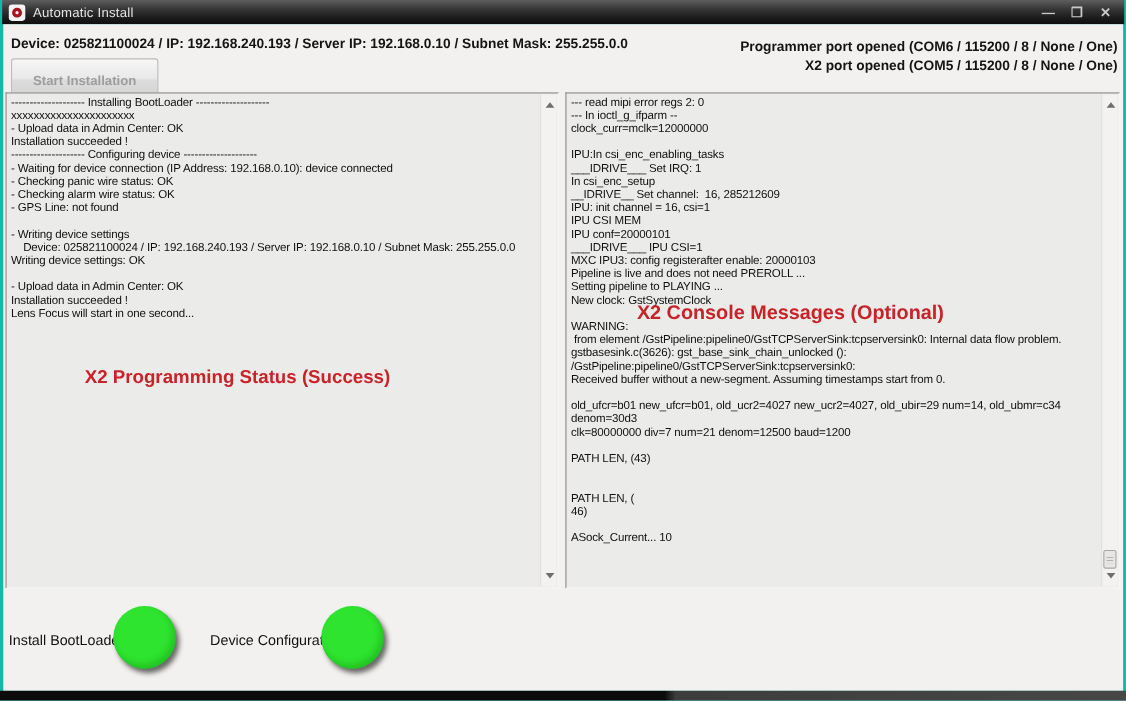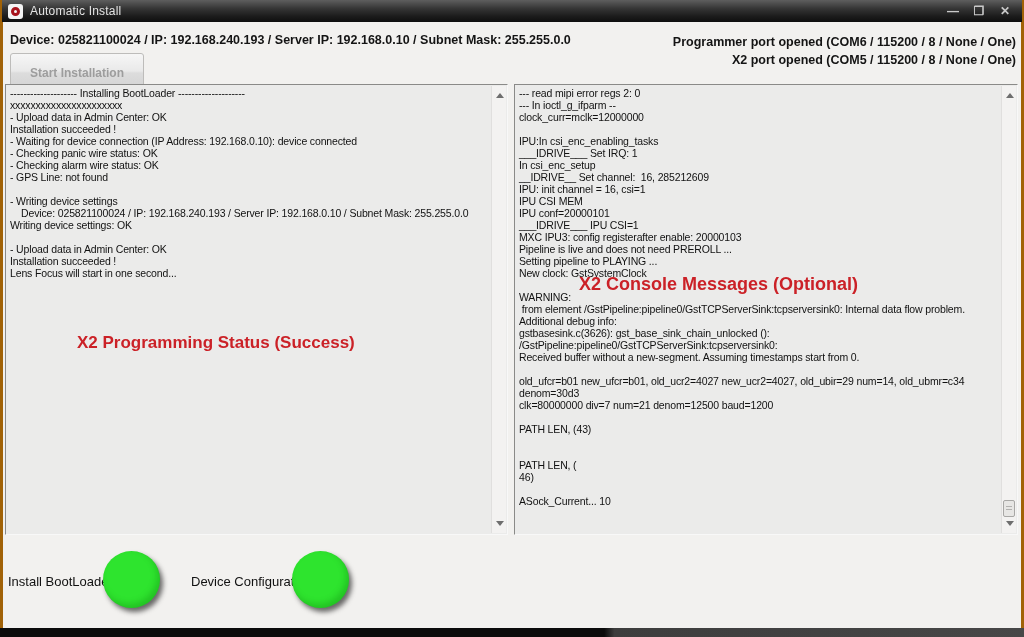--- a/index.html
+++ b/index.html
@@ -1,17 +1,17 @@
 <!DOCTYPE html>
 <html><head>
 <meta charset="utf-8">
 <style>
   * { margin:0; padding:0; box-sizing:border-box; }
   html,body { width:1024px; height:637px; font-family:"Liberation Sans", sans-serif; }
-  .window { position:relative; width:1024px; height:637px; background:#a16207; overflow:hidden; }
+  .window { position:relative; width:1024px; height:637px; background:#14b8a6; overflow:hidden; }
 
   
   .titlebar { position:absolute; left:2px; right:2px; top:0; height:22px;
     background:linear-gradient(#5e5e5e 0%, #343434 40%, #1b1b1b 75%, #0e0e0e 100%);
     display:flex; align-items:center; }
   .app-icon { width:15px; height:15px; margin-left:6px; background:#f4f4f4; border-radius:3px;
     display:flex; align-items:center; justify-content:center; }
   .app-icon .ring { width:9px; height:9px; border:3px solid #a8131c; border-radius:50%; }
   .win-title { color:#e3e3e3; font-size:12px; margin-left:7px; letter-spacing:.2px; }
   .win-controls { position:absolute; right:10px; top:0; height:22px; display:flex; align-items:center; gap:12px; }
@@ -91,20 +91,21 @@
 
     <button class="start-btn" disabled="">Start Installation</button>
 
     <div class="panel panel-left">
       <div>
 
       <div class="log-line">-------------------- Installing BootLoader --------------------</div>
           <div class="log-line">xxxxxxxxxxxxxxxxxxxxxx</div>
           <div class="log-line">- Upload data in Admin Center: OK</div>
           <div class="log-line">Installation succeeded !</div>
+          <div class="log-line">-------------------- Configuring device --------------------</div>
           <div class="log-line">- Waiting for device connection (IP Address: 192.168.0.10): device connected</div>
           <div class="log-line">- Checking panic wire status: OK</div>
           <div class="log-line">- Checking alarm wire status: OK</div>
           <div class="log-line">- GPS Line: not found</div>
           <div class="log-line">&nbsp;</div>
           <div class="log-line">- Writing device settings</div>
           <div class="log-line">    Device: 025821100024 / IP: 192.168.240.193 / Server IP: 192.168.0.10 / Subnet Mask: 255.255.0.0</div>
           <div class="log-line">Writing device settings: OK</div>
           <div class="log-line">&nbsp;</div>
           <div class="log-line">- Upload data in Admin Center: OK</div>
@@ -137,21 +138,20 @@
           <div class="log-line">IPU CSI MEM</div>
           <div class="log-line">IPU conf=20000101</div>
           <div class="log-line">___IDRIVE___ IPU CSI=1</div>
           <div class="log-line">MXC IPU3: config registerafter enable: 20000103</div>
           <div class="log-line">Pipeline is live and does not need PREROLL ...</div>
           <div class="log-line">Setting pipeline to PLAYING ...</div>
           <div class="log-line">New clock: GstSystemClock</div>
           <div class="log-line">&nbsp;</div>
           <div class="log-line">WARNING:</div>
           <div class="log-line"> from element /GstPipeline:pipeline0/GstTCPServerSink:tcpserversink0: Internal data flow problem.</div>
-          <div class="log-line">Additional debug info:</div>
           <div class="log-line">gstbasesink.c(3626): gst_base_sink_chain_unlocked ():</div>
           <div class="log-line">/GstPipeline:pipeline0/GstTCPServerSink:tcpserversink0:</div>
           <div class="log-line">Received buffer without a new-segment. Assuming timestamps start from 0.</div>
           <div class="log-line">&nbsp;</div>
           <div class="log-line">old_ufcr=b01 new_ufcr=b01, old_ucr2=4027 new_ucr2=4027, old_ubir=29 num=14, old_ubmr=c34</div>
           <div class="log-line">denom=30d3</div>
           <div class="log-line">clk=80000000 div=7 num=21 denom=12500 baud=1200</div>
           <div class="log-line">&nbsp;</div>
           <div class="log-line">PATH LEN, (43)</div>
           <div class="log-line">&nbsp;</div>

